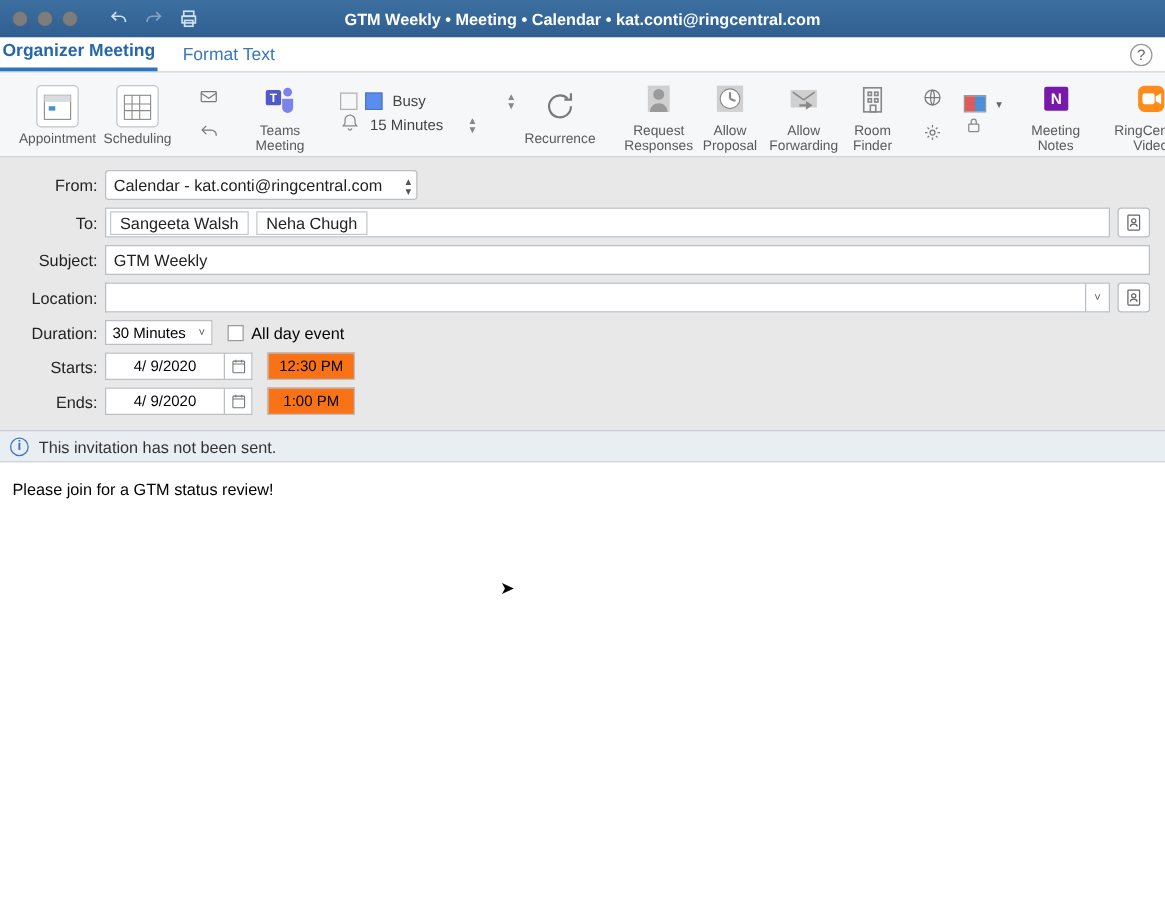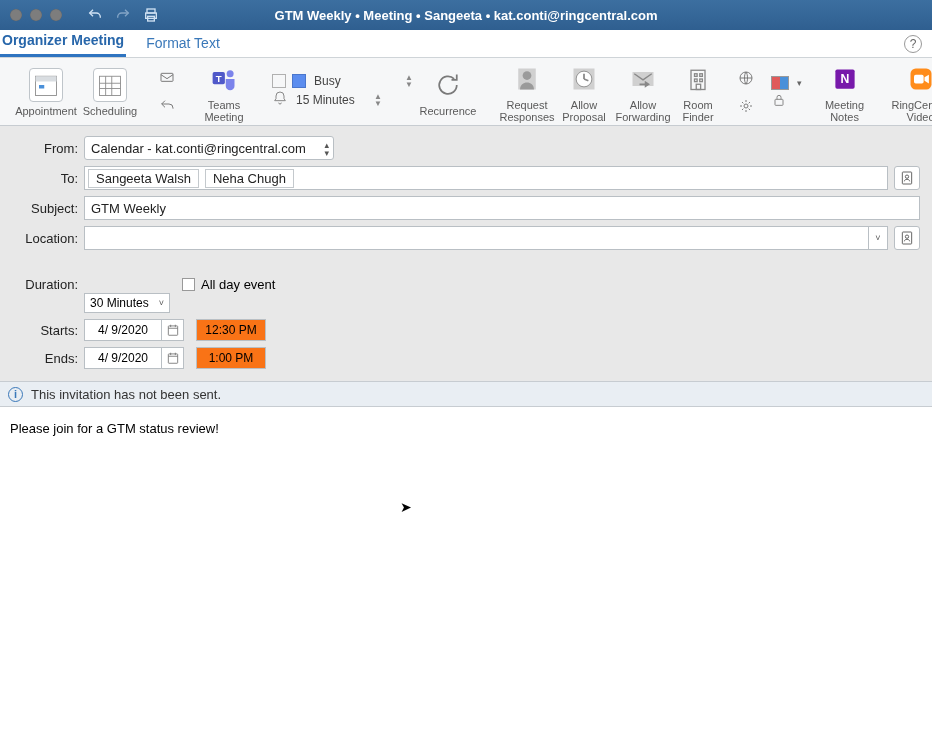--- a/index.html
+++ b/index.html
@@ -95,25 +95,25 @@
     background:#fff; border:1px solid #c4c9cd; padding:1px 7px; margin-right:6px; font-size:13px; color:#222;
   }
   .addr-btn{
     width:26px;height:24px;margin-left:6px;border:1px solid #b9bfc4;background:#fff;
     display:flex;align-items:center;justify-content:center;cursor:pointer;border-radius:3px;
   }
   .addr-btn svg{width:16px;height:16px;}
   .loc-drop{width:20px;height:24px;border:1px solid #b9bfc4;background:#fff;margin-left:0;display:flex;align-items:center;justify-content:center;font-size:9px;color:#555;cursor:pointer;}
   .dur-select{
     width:86px;height:20px;border:1px solid #b9bfc4;background:#fff;display:flex;align-items:center;
-    justify-content:space-between;padding:0 5px;font-size:12px;cursor:pointer;margin-top:37px;
+    justify-content:space-between;padding:0 5px;font-size:12px;cursor:pointer;
   }
   .chk{width:13px;height:13px;border:1px solid #999;background:#fff;display:inline-block;margin:0 6px 0 12px;vertical-align:middle;}
   .date-box{
-    width:78px;height:22px;border:1px solid #b9bfc4;background:#fff;display:flex;align-items:center;
+    width:96px;height:22px;border:1px solid #b9bfc4;background:#fff;display:flex;align-items:center;
     justify-content:center;font-size:12px;
   }
   .date-cal{
     width:22px;height:22px;border:1px solid #b9bfc4;border-left:none;background:#fff;
     display:flex;align-items:center;justify-content:center;cursor:pointer;
   }
   .date-cal svg{width:14px;height:14px;}
   .time-box{
     width:70px;height:22px;border:1px solid #b9bfc4;background:#f97316;display:flex;align-items:center;
     justify-content:center;font-size:12px;margin-left:12px;
@@ -152,21 +152,21 @@
         </svg>
     </div>
     <div class="tb-btn">
       <svg viewBox="0 0 24 24" fill="none" stroke="#cfe1f3" stroke-width="2">
           <rect x="6" y="3" width="12" height="6"></rect>
           <rect x="4" y="9" width="16" height="8"></rect>
           <rect x="7" y="14" width="10" height="7"></rect>
         </svg>
     </div>
   </div>
-  <div class="window-title">GTM Weekly • Meeting • Sangeeta • kat.conti@ringcentral.com</div>
+  <div class="window-title">GTM Weekly • Meeting • Calendar • kat.conti@ringcentral.com</div>
 </div>
 
 <div class="tabs-row">
   <div class="tab active">Organizer Meeting</div>
   <div class="tab">Format Text</div>
   <div class="help-icon">?</div>
 </div>
 
 <div class="ribbon">
   <div class="ribbon-group">

